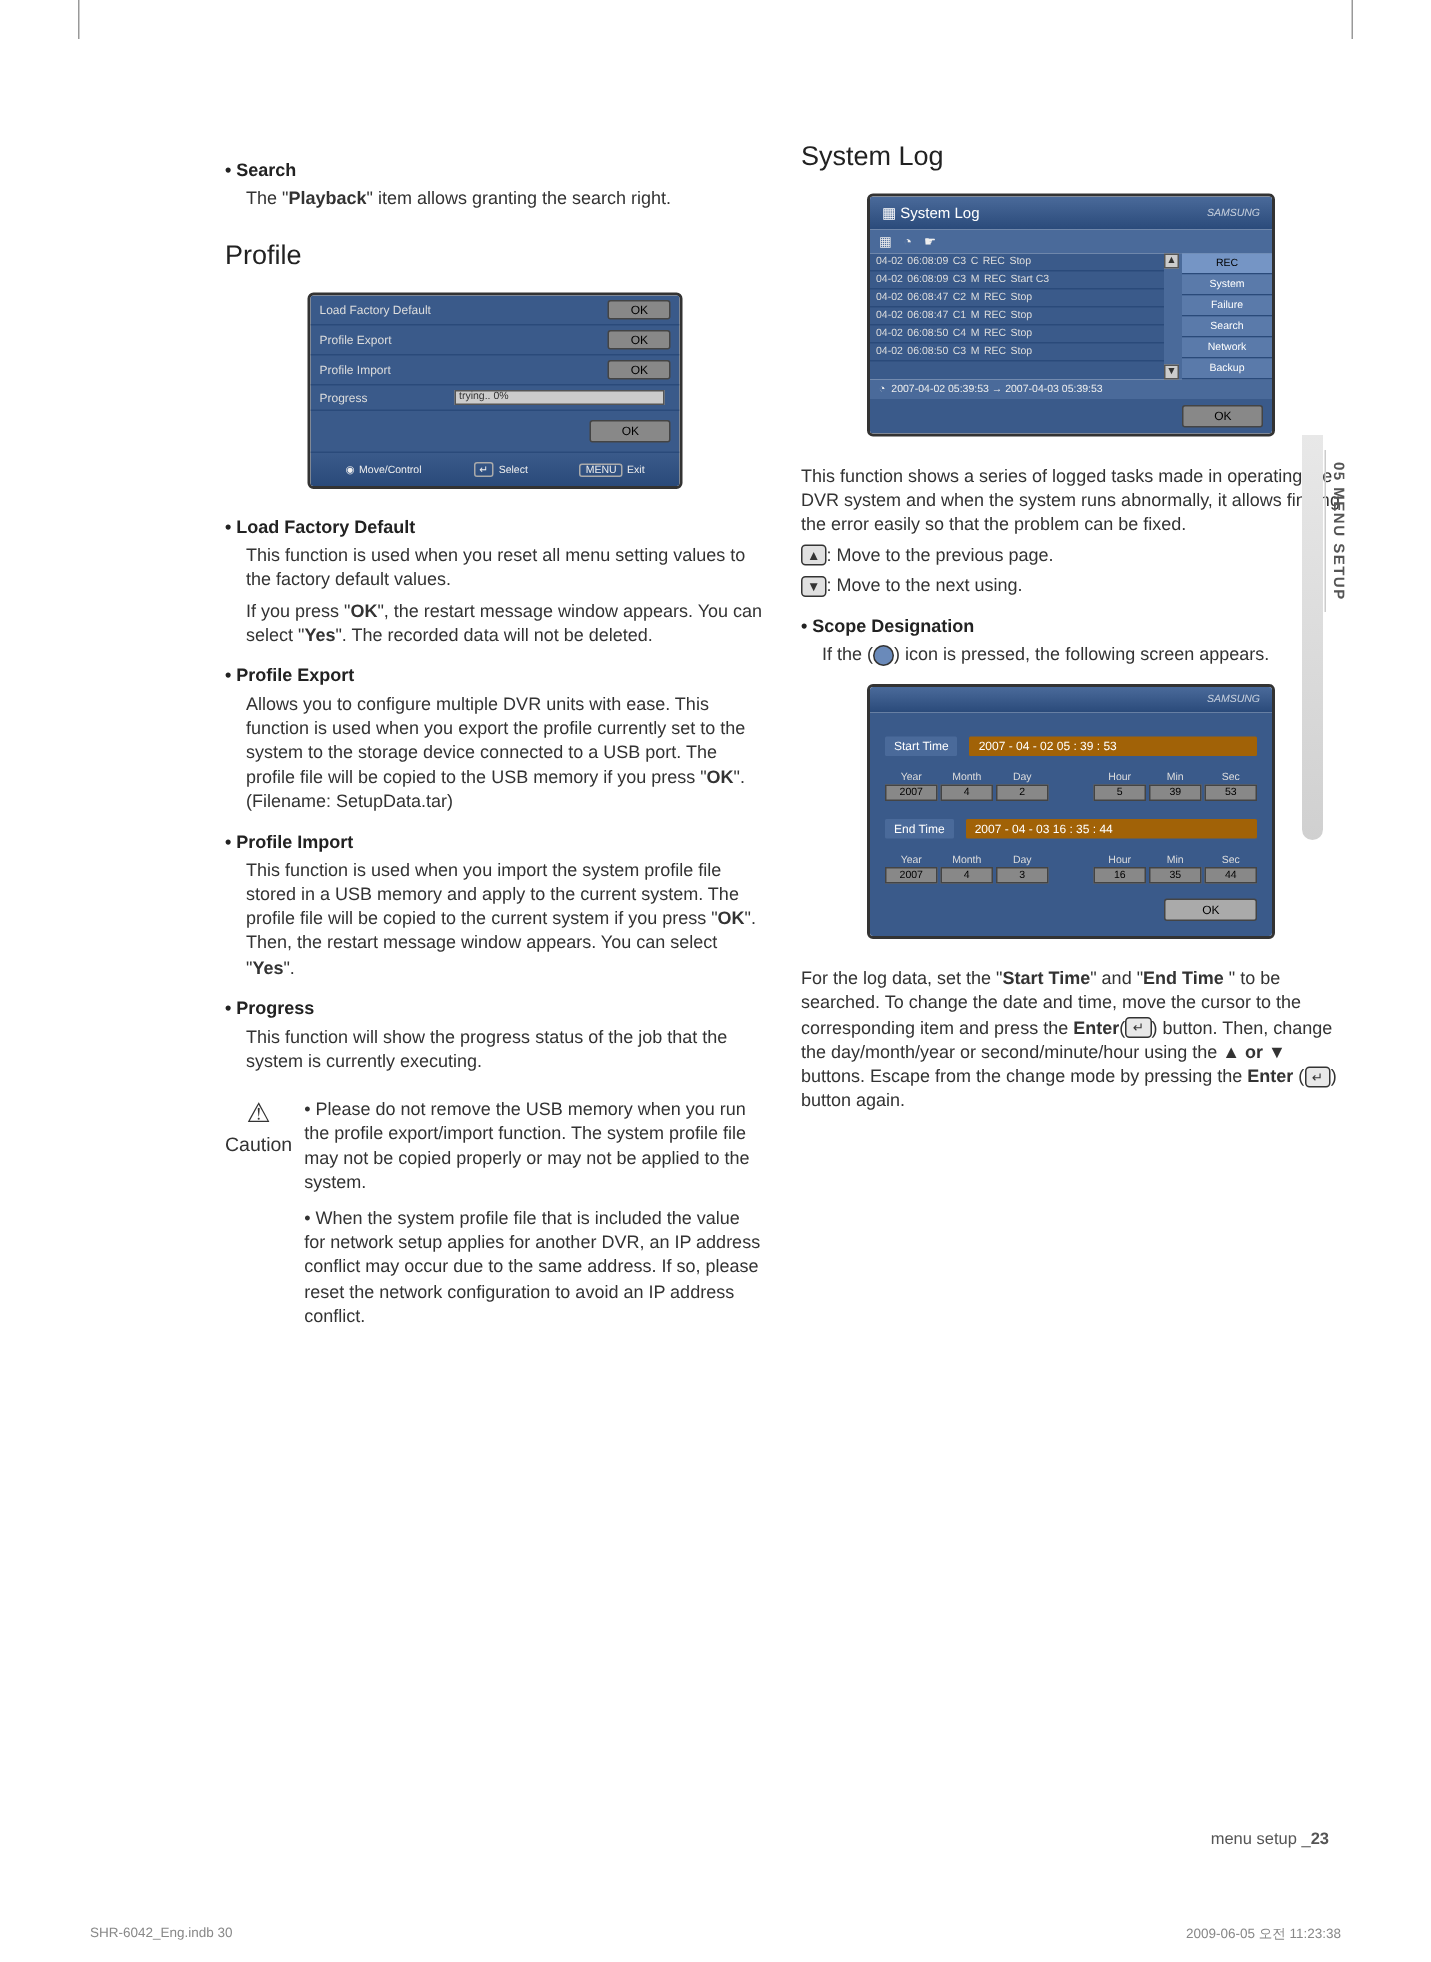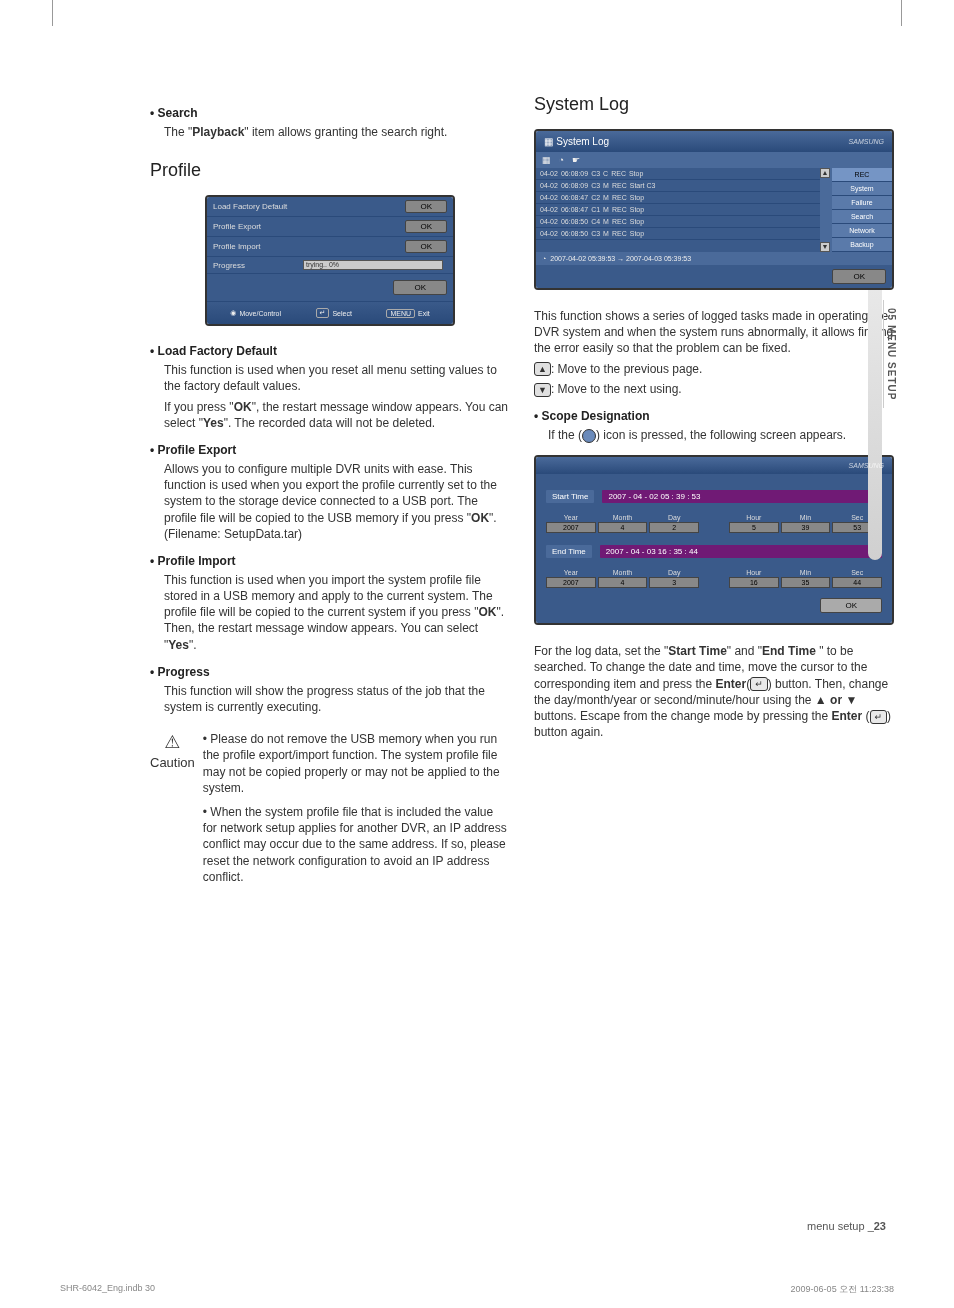--- a/index.html
+++ b/index.html
@@ -73,21 +73,21 @@
   
   .ui-box {
     border: 2px solid #333;
     border-radius: 4px;
     margin: 12px auto 18px;
     width: 250px;
     font-size: 8px;
     color: #fff;
     overflow: hidden;
   }
-  .ui-box-wide { width: 360px; }
+  .ui-box-wide { width: 272px; }
   .ui-title {
     background: linear-gradient(#4a6a9a, #2a4a7a);
     padding: 5px 8px;
     font-size: 10px;
     display: flex;
     align-items: center;
     justify-content: space-between;
   }
   .ui-brand { font-size: 7px; opacity: 0.7; font-style: italic;}
   .ui-body { background: #3a5a8a; padding: 0; }
@@ -155,21 +155,21 @@
   .log-time-row { background:#4a6a9a; padding:3px 6px; font-size:7px; color:#eee; display:flex; align-items:center; gap:4px;}
   .log-ok-row { background:#3a5a8a; padding:4px 6px; display:flex; }
   .log-icons { background:#4a6a9a; display:flex; gap:8px; padding:3px 6px; font-size:9px; color:#eee;}
   .scroll-arrow { width:10px; height:10px; background:#ccc; border:1px solid #555; font-size:7px; line-height:8px; text-align:center; color:#333;}
   .spacer-col { width:12px; display:flex; flex-direction:column; justify-content:space-between; background:#4a6a9a;}
 
   
   .scope-body { background:#3a5a8a; padding:10px; font-size:8px; color:#fff;}
   .scope-row { display:flex; align-items:center; gap:8px; margin:6px 0;}
   .scope-label-box { background:#4a6a9a; padding:2px 6px; font-size:8px; border-radius:1px;}
-  .scope-value-box { background:#701a75; padding:2px 6px; font-size:8px; border-radius:1px; flex:1;}
+  .scope-value-box { background:#a16207; padding:2px 6px; font-size:8px; border-radius:1px; flex:1;}
   .scope-head-row { display:flex; gap:2px; margin-top:4px;}
   .scope-head { flex:1; text-align:center; font-size:7px; color:#ddd; padding:1px 0;}
   .scope-val-row { display:flex; gap:2px;}
   .scope-val { flex:1; text-align:center; font-size:7px; background:#888; border:1px solid #444; padding:1px 0; color:#000;}
   .scope-split { display:flex; gap:30px;}
   .scope-group { flex:1; }
   .scope-ok-row { display:flex; justify-content:flex-end; margin-top:10px;}
   .scope-ok-row .ui-ok { padding:2px 24px; background:#aaa;}
 
   .inline-key {

